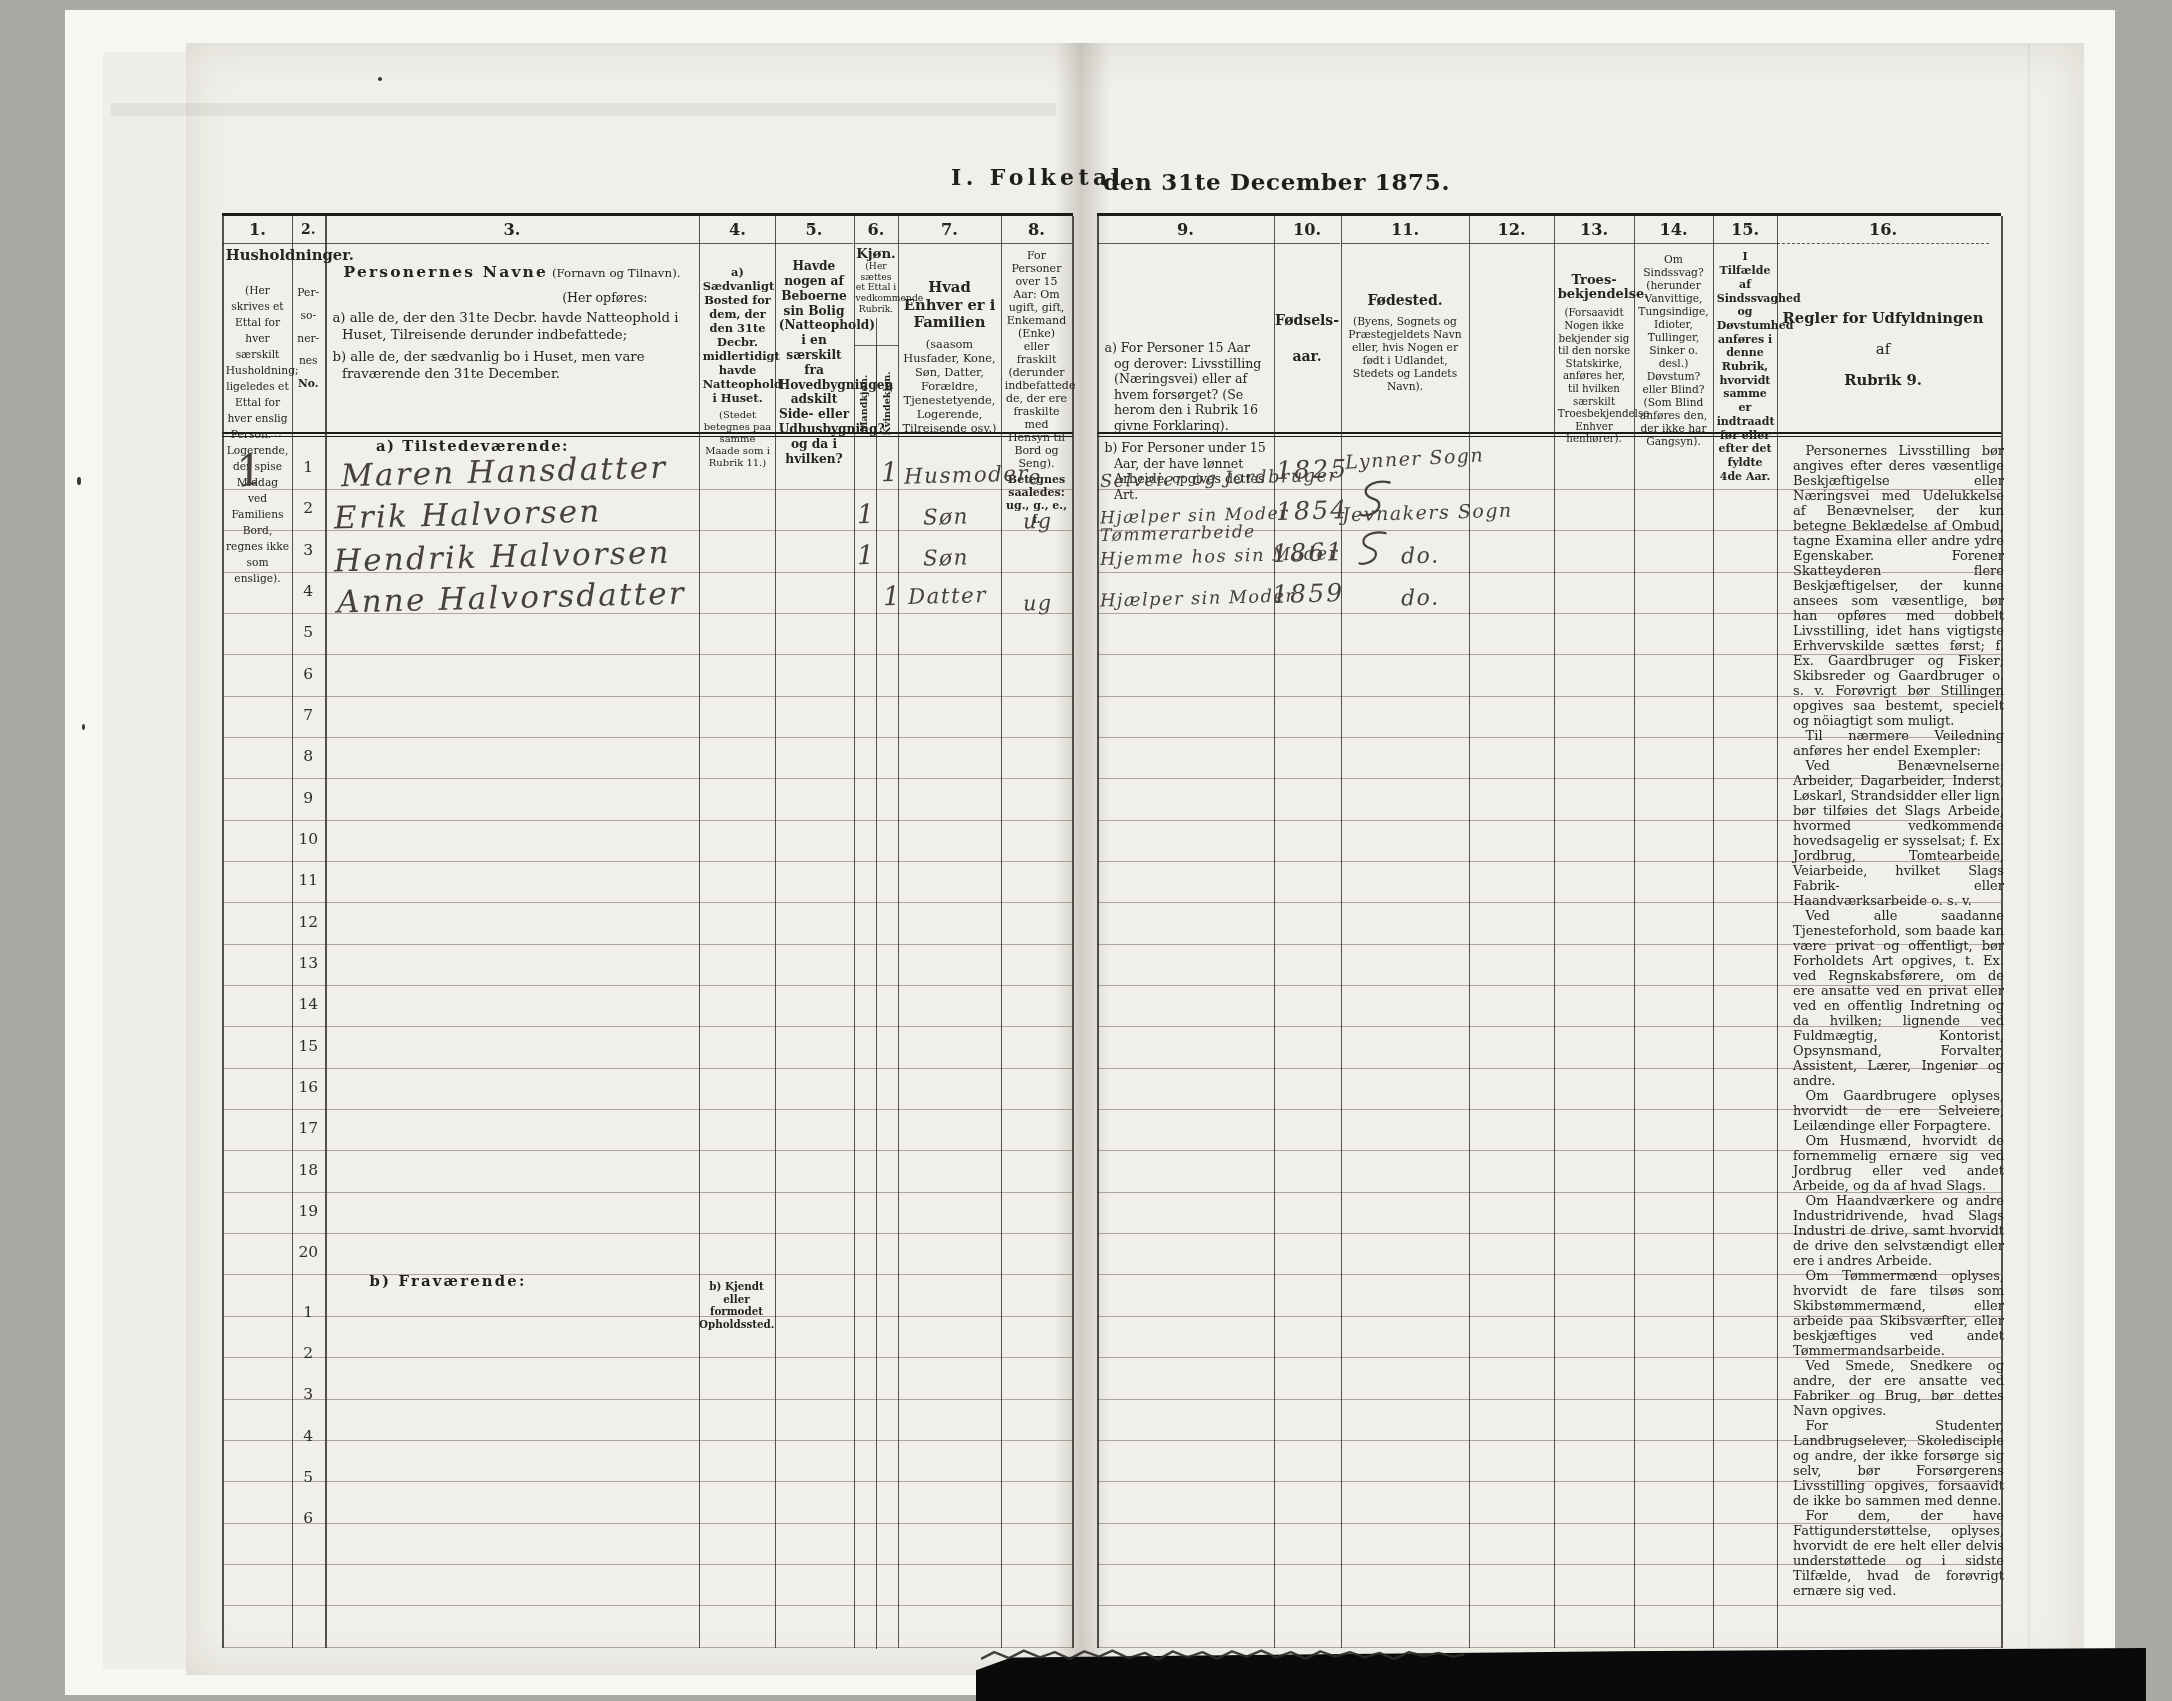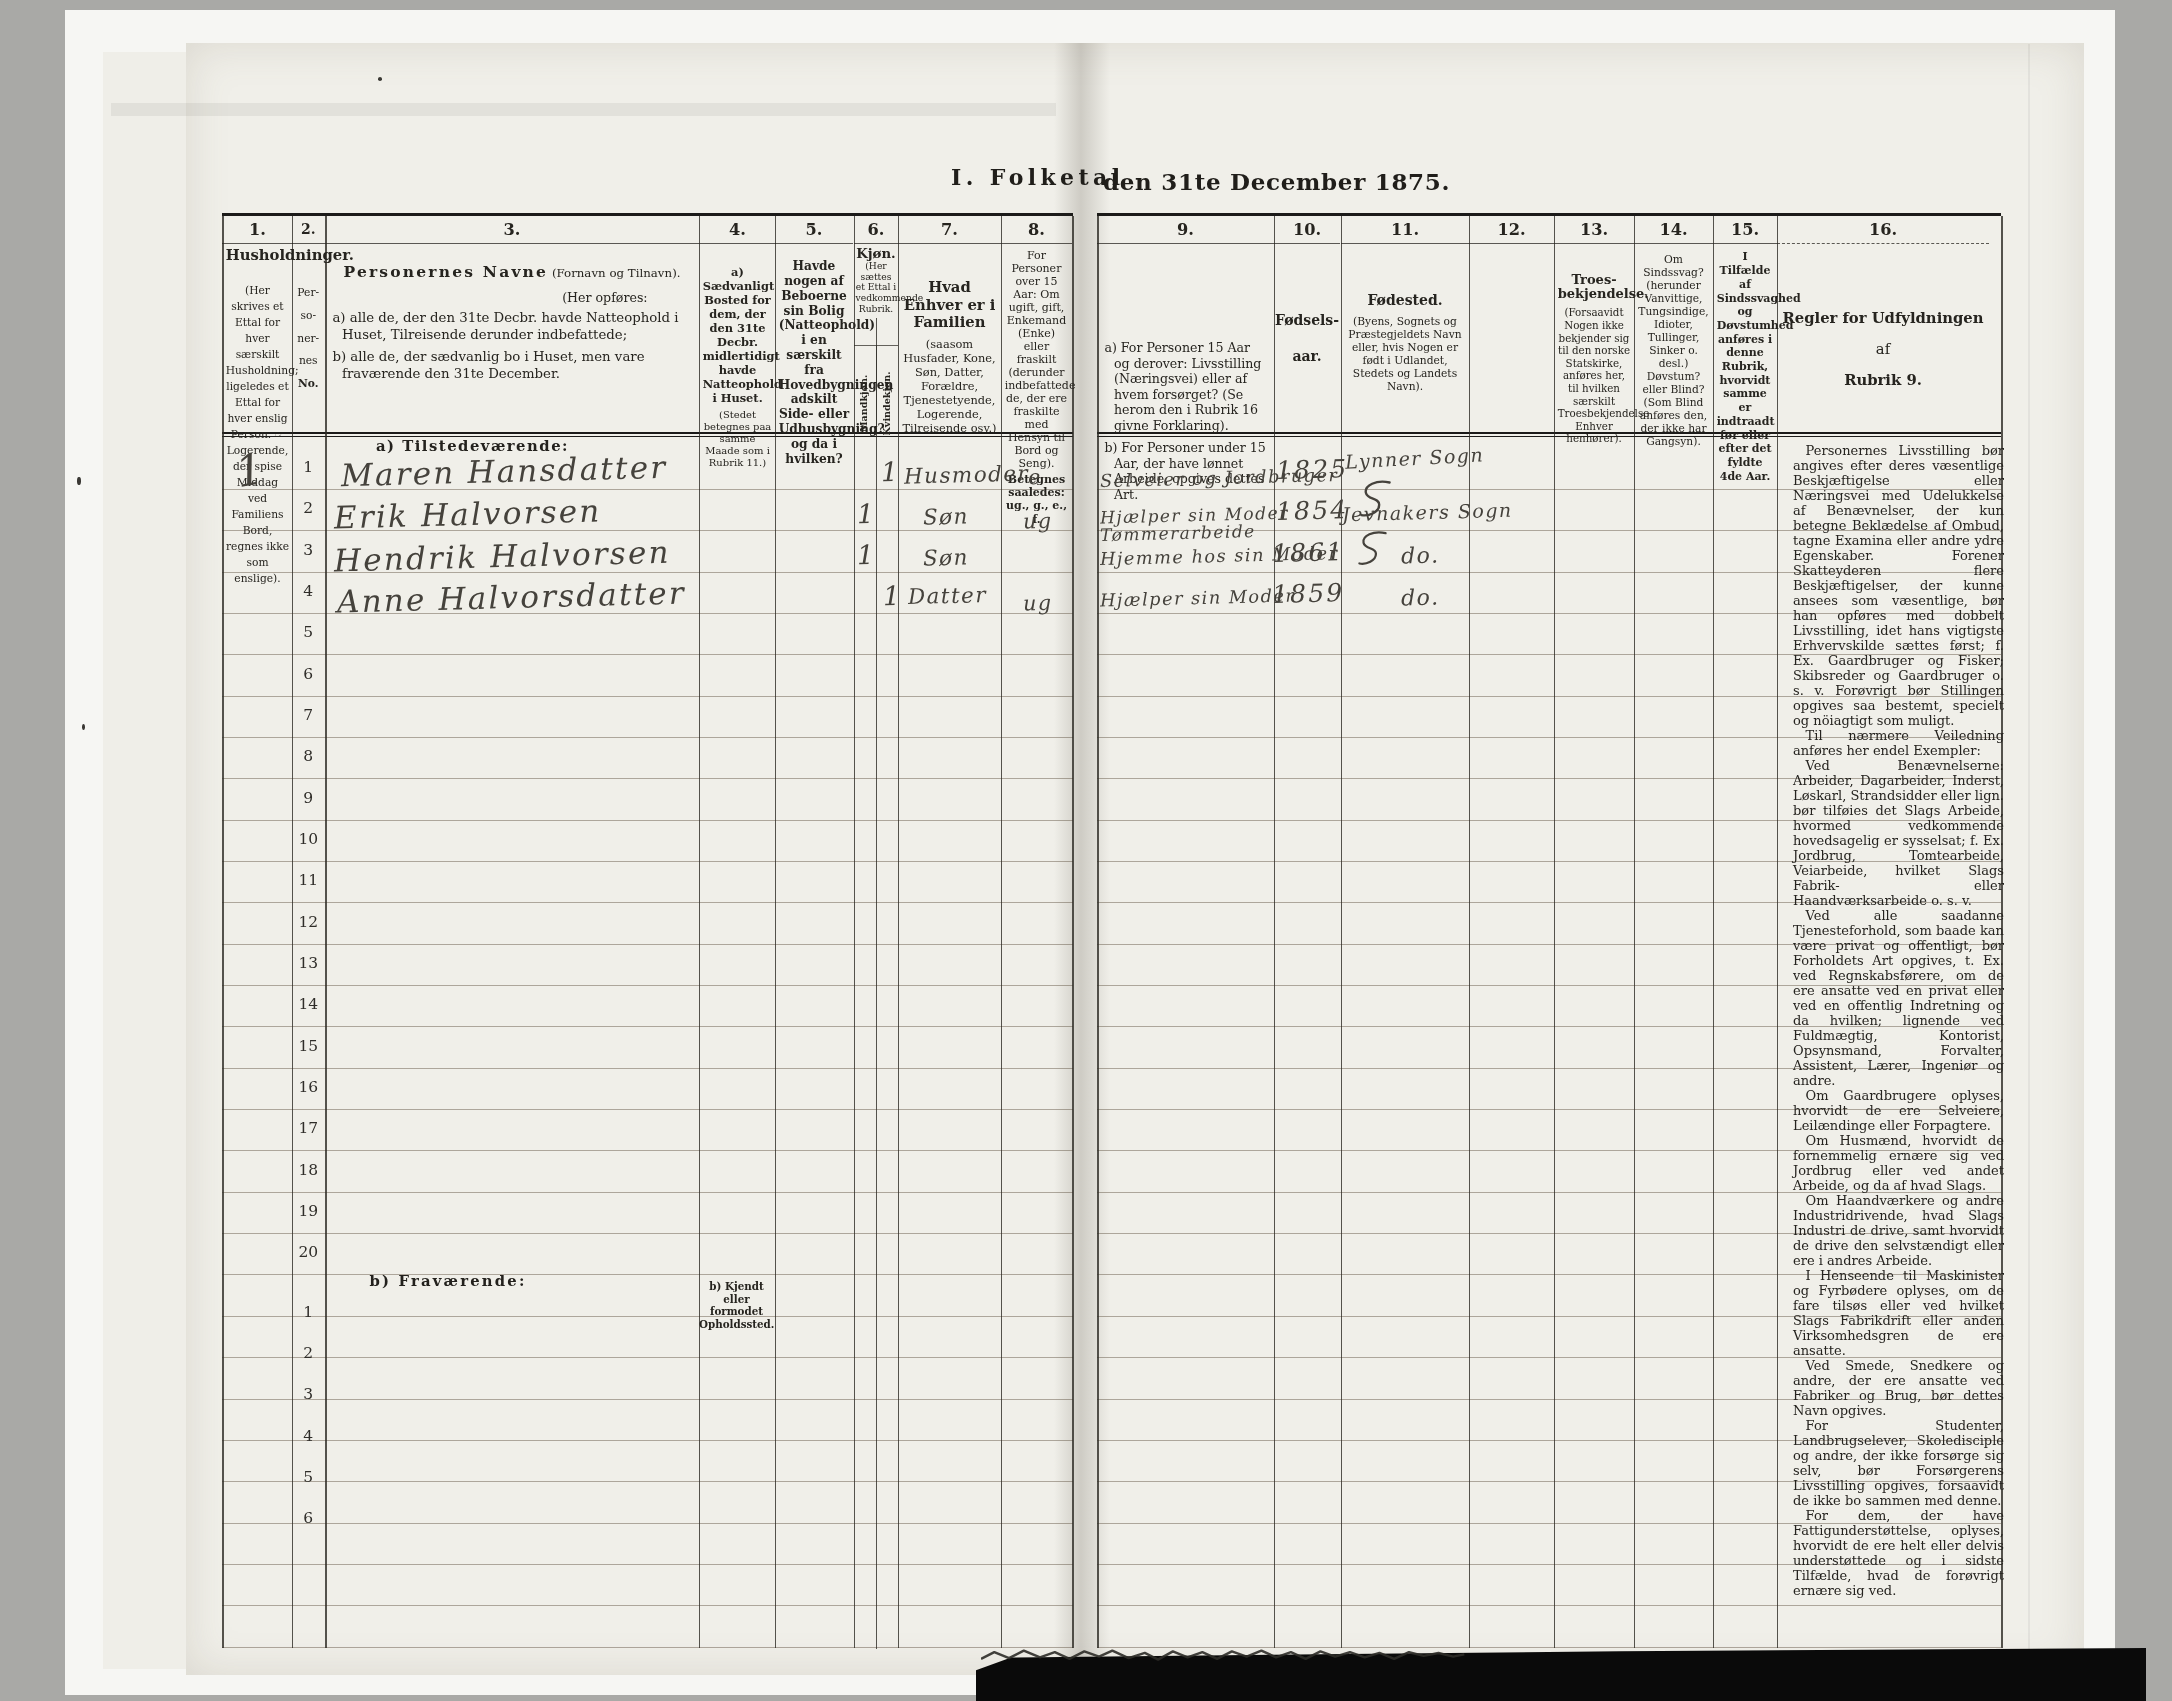--- a/index.html
+++ b/index.html
@@ -376,21 +376,21 @@
   <div class="hw" style="left:1401px;top:585px;font-size:22px;">do.</div>
 
   <div class="rules">
     <p>Personernes Livsstilling bør angives efter deres væsentlige Beskjæftigelse eller Næringsvei med Udelukkelse af Benævnelser, der kun betegne Beklædelse af Ombud, tagne Examina eller andre ydre Egenskaber. Forener Skatteyderen flere Beskjæftigelser, der kunne ansees som væsentlige, bør han opføres med dobbelt Livsstilling, idet hans vigtigste Erhvervskilde sættes først; f. Ex. Gaardbruger og Fisker; Skibsreder og Gaardbruger o. s. v. Forøvrigt bør Stillingen opgives saa bestemt, specielt og nöiagtigt som muligt.</p>
     <p>Til nærmere Veiledning anføres her endel Exempler:</p>
     <p>Ved Benævnelserne: Arbeider, Dagarbeider, Inderst, Løskarl, Strandsidder eller lign. bør tilføies det Slags Arbeide, hvormed vedkommende hovedsagelig er sysselsat; f. Ex. Jordbrug, Tomtearbeide, Veiarbeide, hvilket Slags Fabrik- eller Haandværksarbeide o. s. v.</p>
     <p>Ved alle saadanne Tjenesteforhold, som baade kan være privat og offentligt, bør Forholdets Art opgives, t. Ex. ved Regnskabsførere, om de ere ansatte ved en privat eller ved en offentlig Indretning og da hvilken; lignende ved Fuldmægtig, Kontorist, Opsynsmand, Forvalter, Assistent, Lærer, Ingeniør og andre.</p>
     <p>Om Gaardbrugere oplyses, hvorvidt de ere Selveiere, Leilændinge eller Forpagtere.</p>
     <p>Om Husmænd, hvorvidt de fornemmelig ernære sig ved Jordbrug eller ved andet Arbeide, og da af hvad Slags.</p>
     <p>Om Haandværkere og andre Industridrivende, hvad Slags Industri de drive, samt hvorvidt de drive den selvstændigt eller ere i andres Arbeide.</p>
-    <p>I Henseende til Maskinister og Fyrbødere oplyses, om de fare tilsøs eller ved hvilket Slags Fabrikdrift eller anden Virksomhedsgren de ere ansatte.</p>
+    <p>Om Tømmermænd oplyses, hvorvidt de fare tilsøs som Skibstømmermænd, eller arbeide paa Skibsværfter, eller beskjæftiges ved andet Tømmermandsarbeide.</p>
     <p>Ved Smede, Snedkere og andre, der ere ansatte ved Fabriker og Brug, bør dettes Navn opgives.</p>
     <p>For Studenter, Landbrugselever, Skoledisciple og andre, der ikke forsørge sig selv, bør Forsørgerens Livsstilling opgives, forsaavidt de ikke bo sammen med denne.</p>
     <p>For dem, der have Fattigunderstøttelse, oplyses, hvorvidt de ere helt eller delvis understøttede og i sidste Tilfælde, hvad de forøvrigt ernære sig ved.</p>
   </div>
 
   <svg style="position:absolute;left:981px;top:1647px;z-index:9;" width="487" height="20.7" viewBox="0 0 660 28">
     <polyline points="0,16 18,7 38,15 58,5 80,14 100,7 120,16 140,6 160,13 178,5 200,15 222,8 240,17 260,6 280,14 300,7 320,16 340,6 360,13 380,5 400,14 420,7 440,16 460,6 480,13 500,7 520,14 540,8 560,16 580,7 600,12 620,8 640,13 655,10" stroke="#2e2c28" stroke-width="3.4" fill="none" stroke-linejoin="round" opacity="0.9"></polyline>
   </svg>
 
   <div class="blackband"></div>

